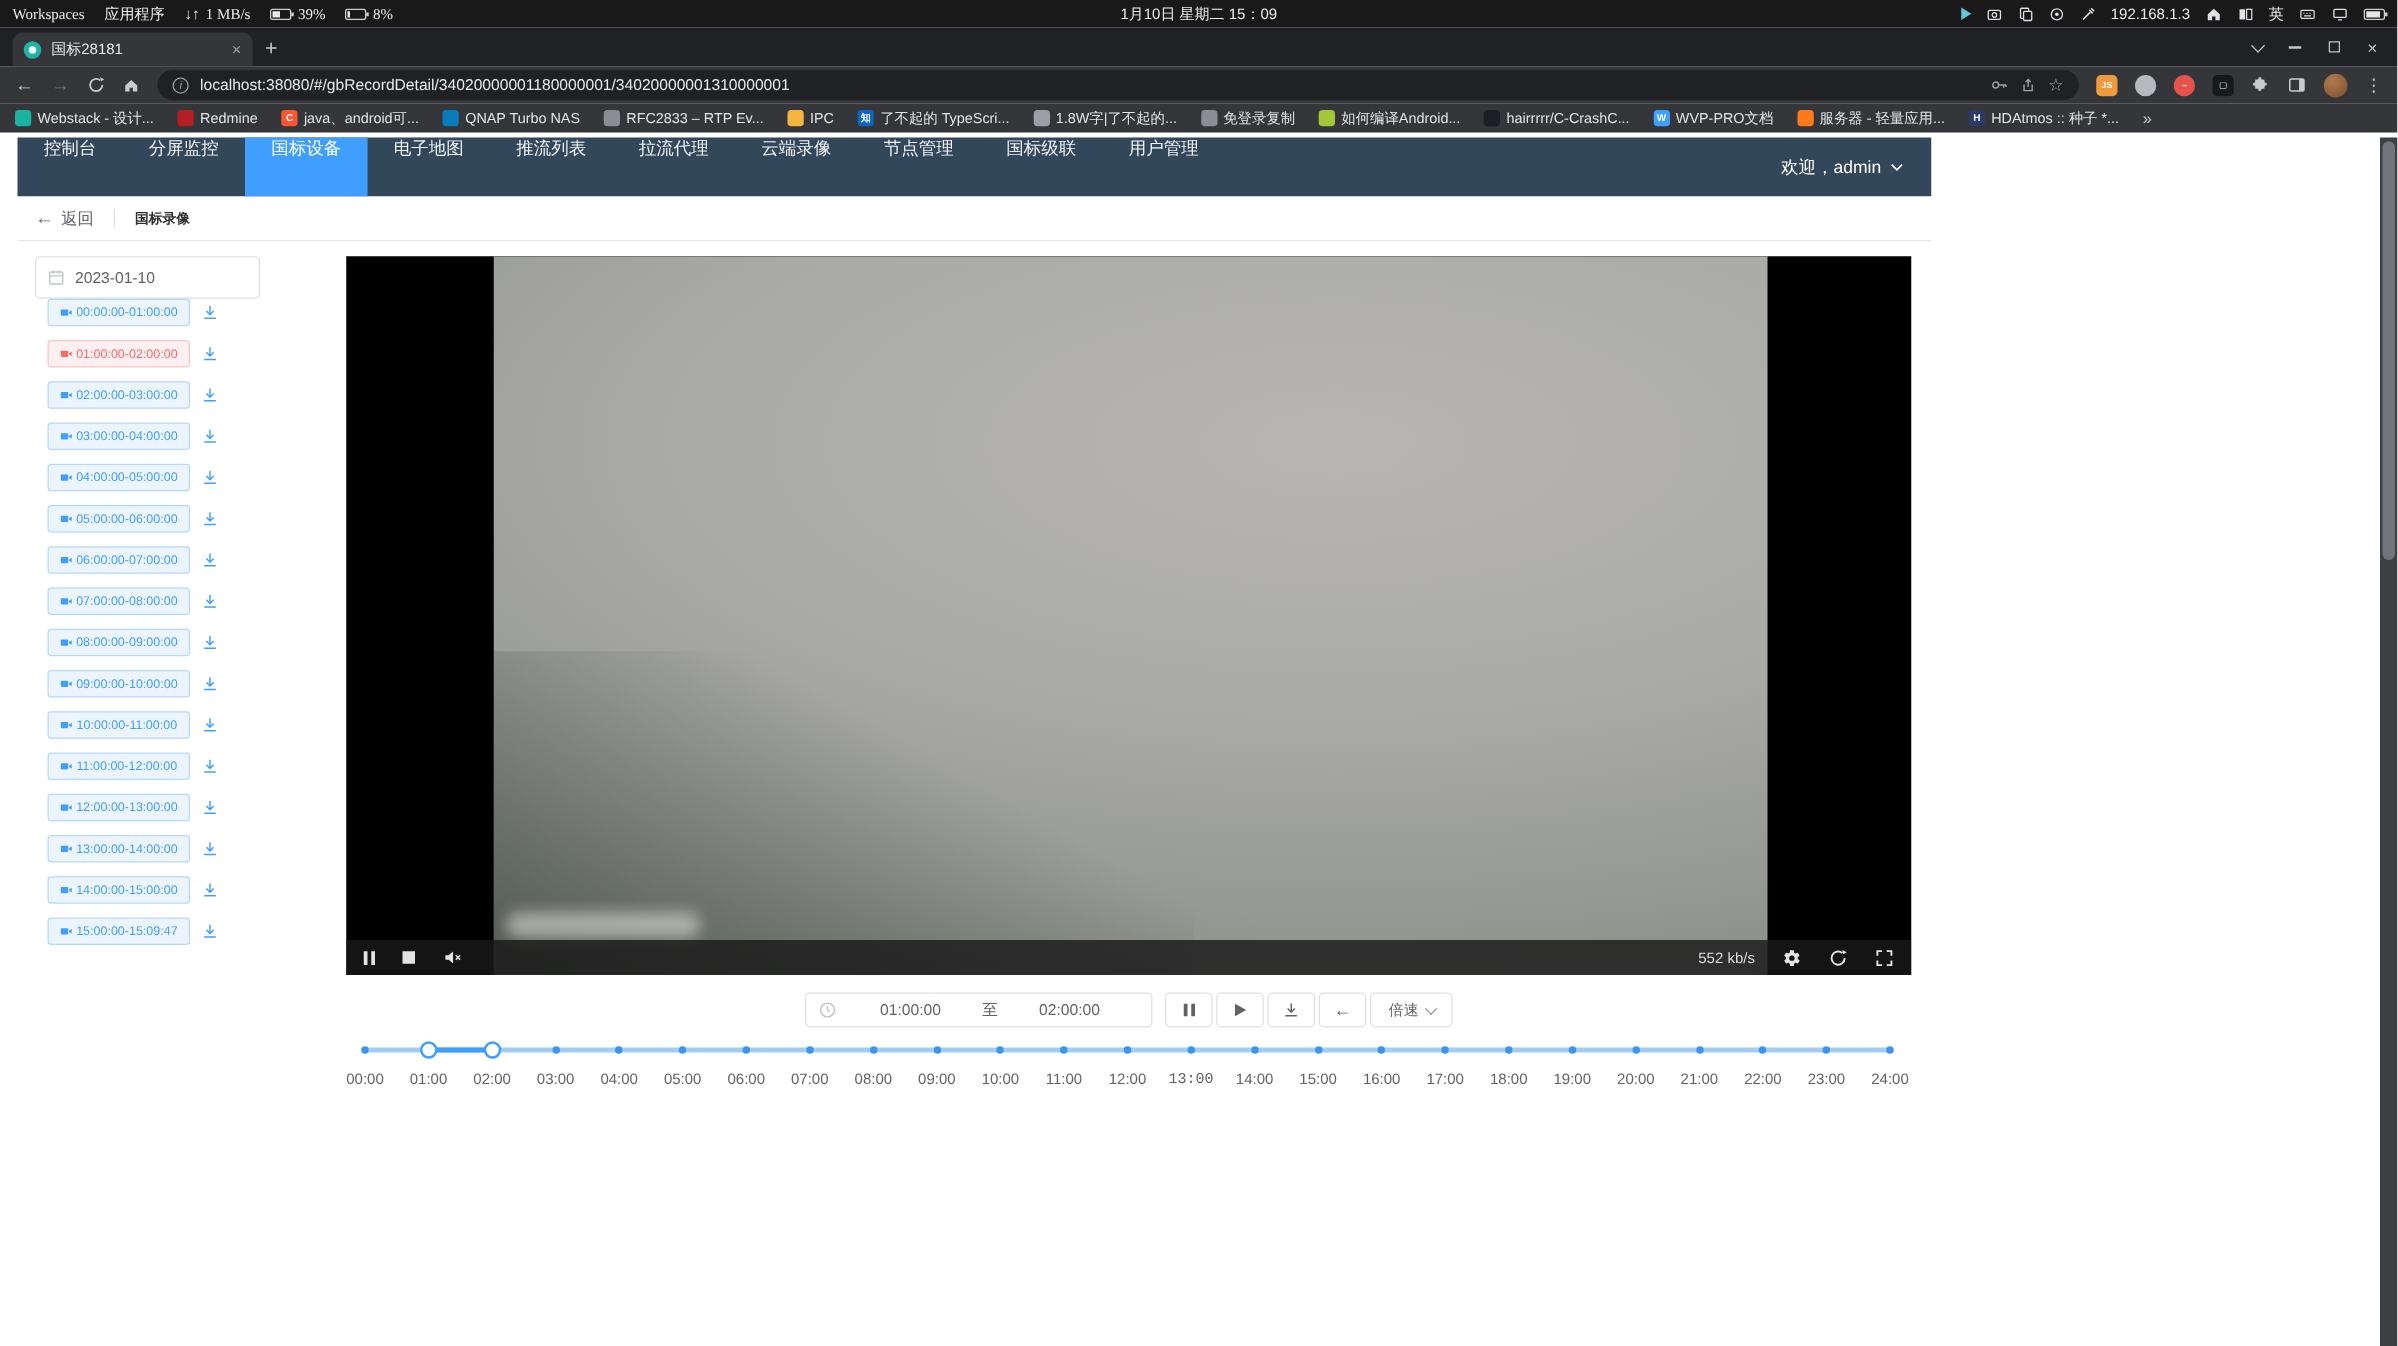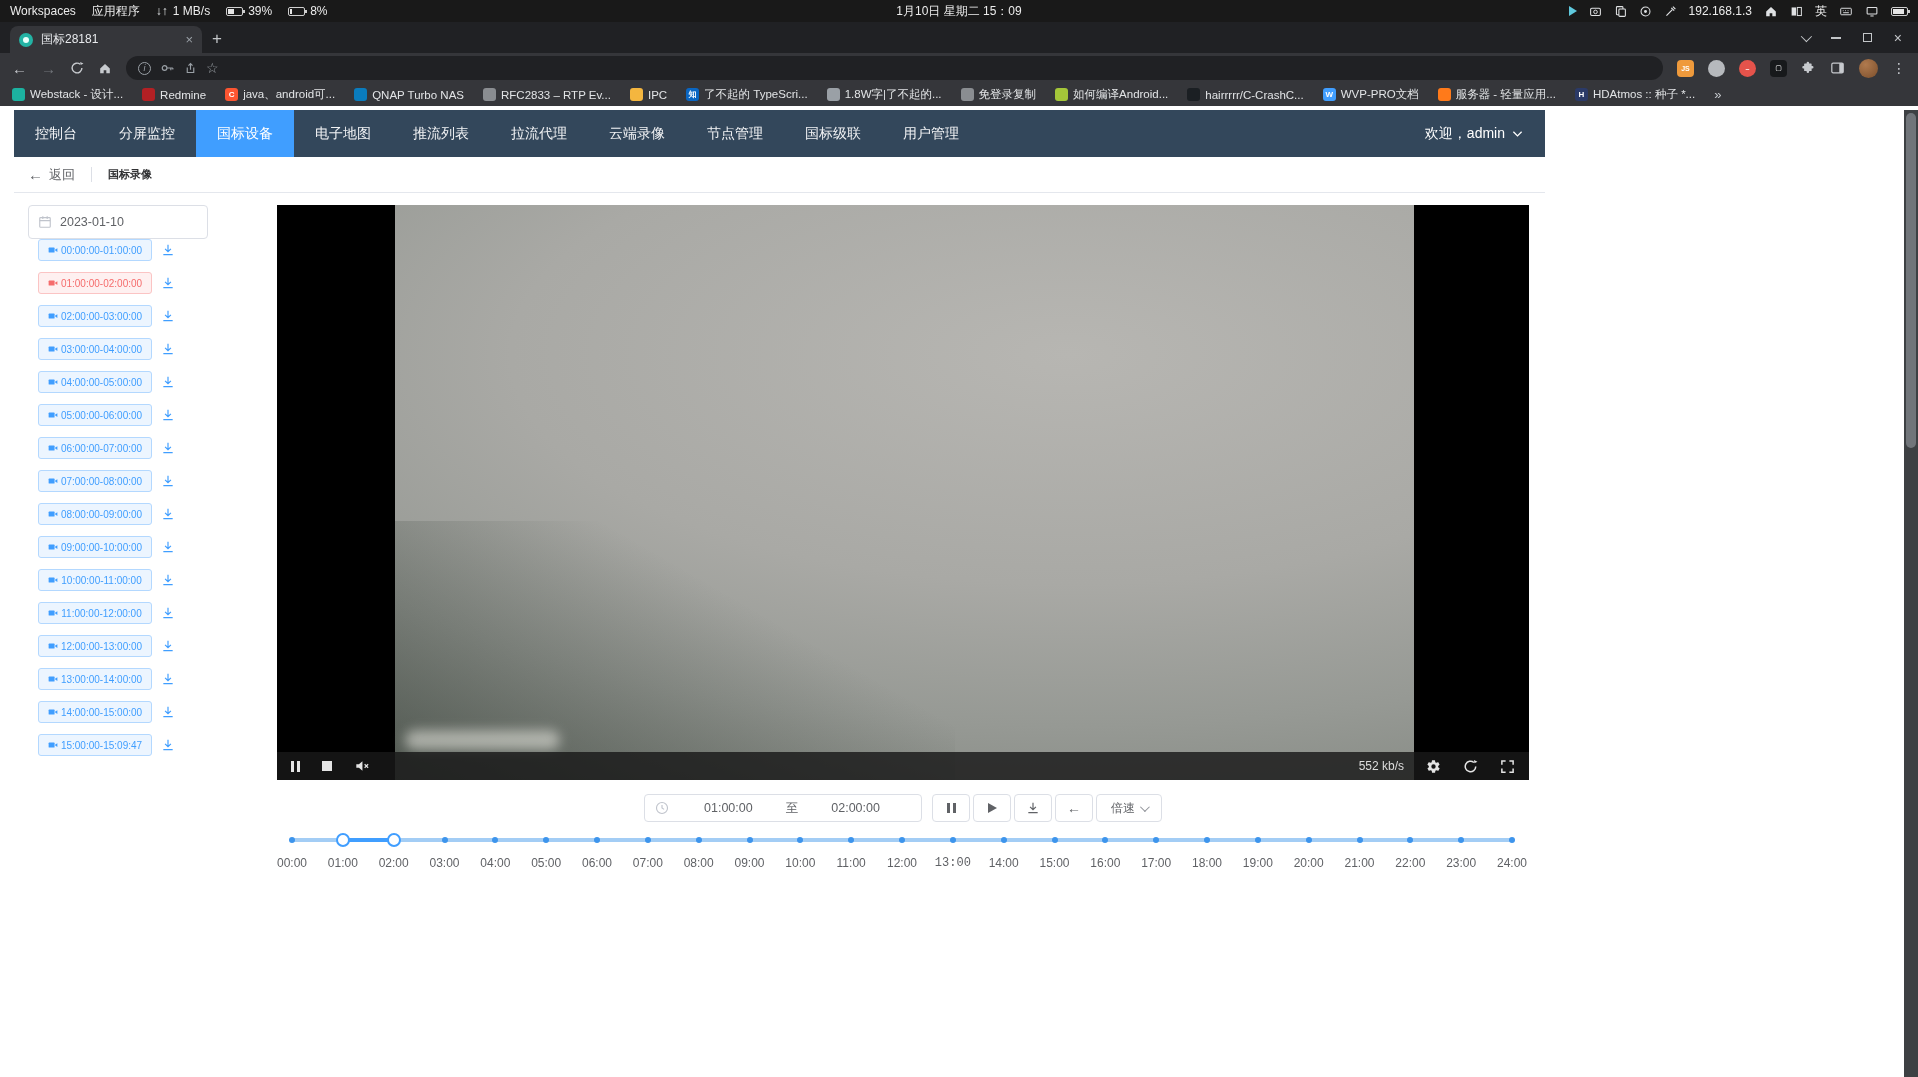--- a/index.html
+++ b/index.html
@@ -3,21 +3,21 @@
 <meta charset="utf-8">
 <style>
   * { margin:0; padding:0; box-sizing:border-box; }
   html,body { width:1918px; height:1077px; overflow:hidden; }
   body { font-family:"Liberation Sans","DejaVu Sans",sans-serif; background:#fff; }
   .screen { position:relative; width:1918px; height:1077px; overflow:hidden; }
 
   
   .os-bar { height:22px; background:#191919; color:#ececec; display:flex; align-items:center;
             font-size:12px; padding:0 10px; position:relative; z-index:5; }
-  .os-left { display:flex; gap:16px; align-items:center; }
+  .os-left { display:flex; gap:16px; align-items:center;font-family:Liberation Serif, serif; }
   .os-item { display:flex; gap:5px; align-items:center; }
   .os-clock { position:absolute; left:50%; transform:translateX(-50%); font-size:12px; }
   .os-right { margin-left:auto; display:flex; gap:12px; align-items:center; }
   .batt { width:17px; height:9px; border:1px solid #cfcfcf; border-radius:2px; position:relative; }
   .batt::after { content:""; position:absolute; right:-3px; top:2px; width:2px; height:3px; background:#cfcfcf; }
   .batt .lvl { position:absolute; left:1px; top:1px; bottom:1px; background:#e6e6e6; }
   .os-tri { width:0; height:0; border-left:8px solid #5fc9dd; border-top:5px solid transparent; border-bottom:5px solid transparent; }
   .os-ico { color:#dfe1e3; display:flex; align-items:center; }
 
   
@@ -55,21 +55,21 @@
   .bm { display:flex; align-items:center; gap:5px; white-space:nowrap; }
   .bm-ico { width:13px; height:13px; border-radius:3px; display:flex; align-items:center; justify-content:center;
             font-size:8px; color:#fff; font-weight:bold; flex:none; }
   .bm-overflow { color:#c7cace; font-size:13px; }
 
   
   .page { position:relative; height:971px; background:#fff; }
   .app { margin-left:14px; width:1531px; }
 
   .app-nav { margin-top:4px; height:47px; background:#33475b; display:flex; align-items:stretch; color:#f2f3f5; font-size:14px; }
-  .nav-item { display:flex; align-items:center; padding:0 21px; cursor:default; }
+  .nav-item { display:flex; align-items:flex-start; padding:0 21px; cursor:default; }
   .nav-item.active { background:#409eff; color:#fff; }
   .nav-right { margin-left:auto; display:flex; align-items:center; gap:7px; padding-right:22px; color:#fff; }
 
   .breadcrumb { height:36px; display:flex; align-items:center; padding-left:14px; border-bottom:1px solid #e4e7ed; }
   .bc-back { display:flex; align-items:center; gap:6px; color:#606266; font-size:13px; }
   .bc-arrow { font-size:15px; }
   .bc-sep { width:1px; height:15px; background:#dcdfe6; margin:0 16px; }
   .bc-title { font-size:11px; font-weight:bold; color:#303133; }
 
   .content { display:flex; padding-top:12px; }
@@ -242,20 +242,21 @@
           <path d="M11.6 1l.6 3.6 3.2-1.7z" fill="currentColor"></path>
         </svg>
     </span>
     <span class="tb-btn">
       <svg width="14" height="14" viewBox="0 0 16 16">
           <path d="M2.5 8.5L8 3.5l5.5 5V14h-4v-3.5h-3V14h-4z" fill="currentColor"></path>
         </svg>
     </span>
     <div class="omnibox">
       <span class="info-icon">i</span>
+      <span class="url-text">localhost:38080/#/gbRecordDetail/34020000001180000001/34020000001310000001</span>
       <span class="omni-ico">
         <svg width="15" height="14" viewBox="0 0 18 16">
             <circle cx="5.5" cy="8" r="2.8" fill="none" stroke="currentColor" stroke-width="1.4"></circle>
             <path d="M8.4 8h7M13 8v2.6M15.4 8v1.8" stroke="currentColor" stroke-width="1.4"></path>
           </svg>
       </span>
       <span class="omni-ico">
         <svg width="13" height="14" viewBox="0 0 16 16">
             <path d="M8 10V2.8M5.5 5L8 2.5 10.5 5" fill="none" stroke="currentColor" stroke-width="1.4"></path>
             <path d="M4 7.5v6h8v-6" fill="none" stroke="currentColor" stroke-width="1.4"></path>

